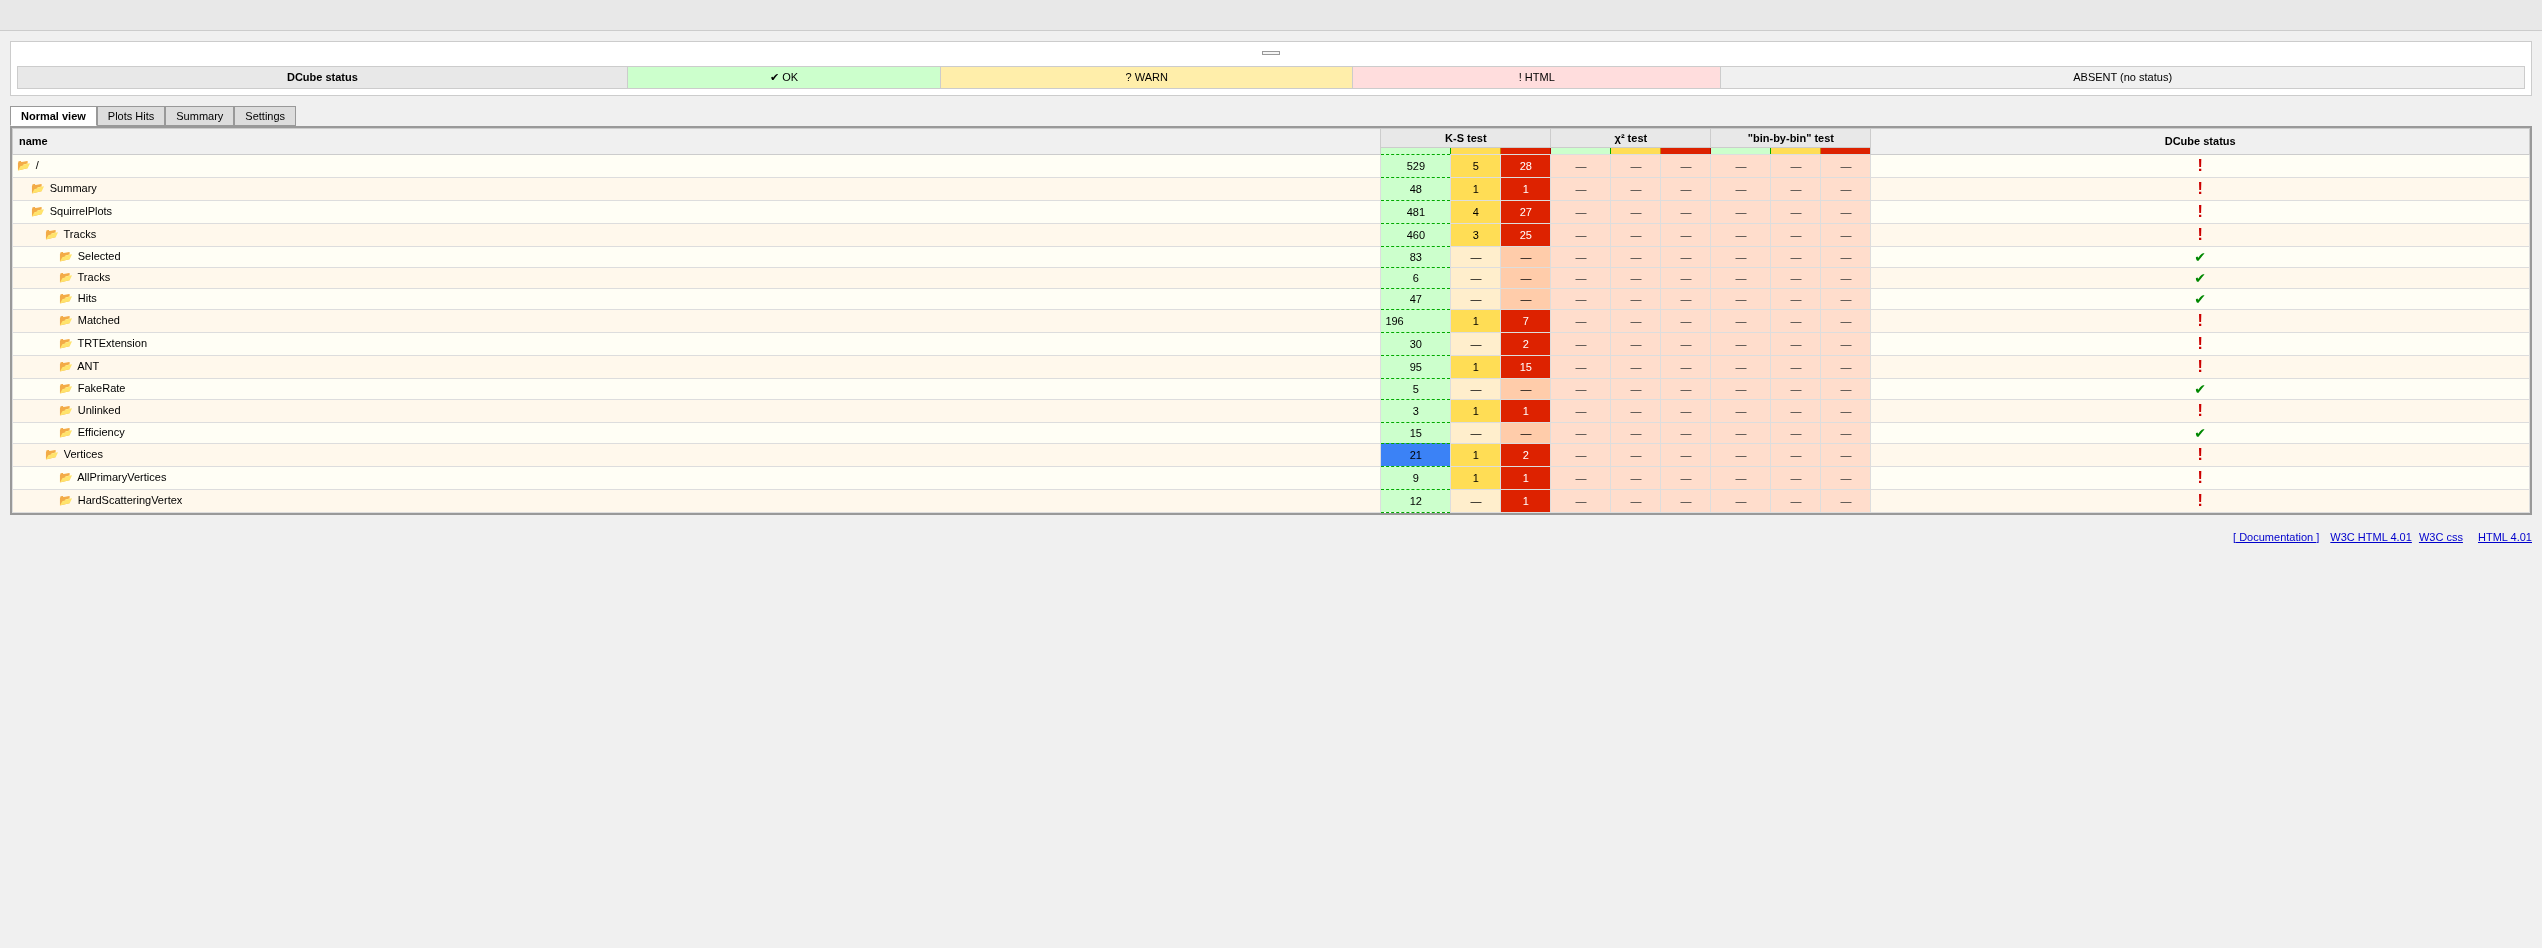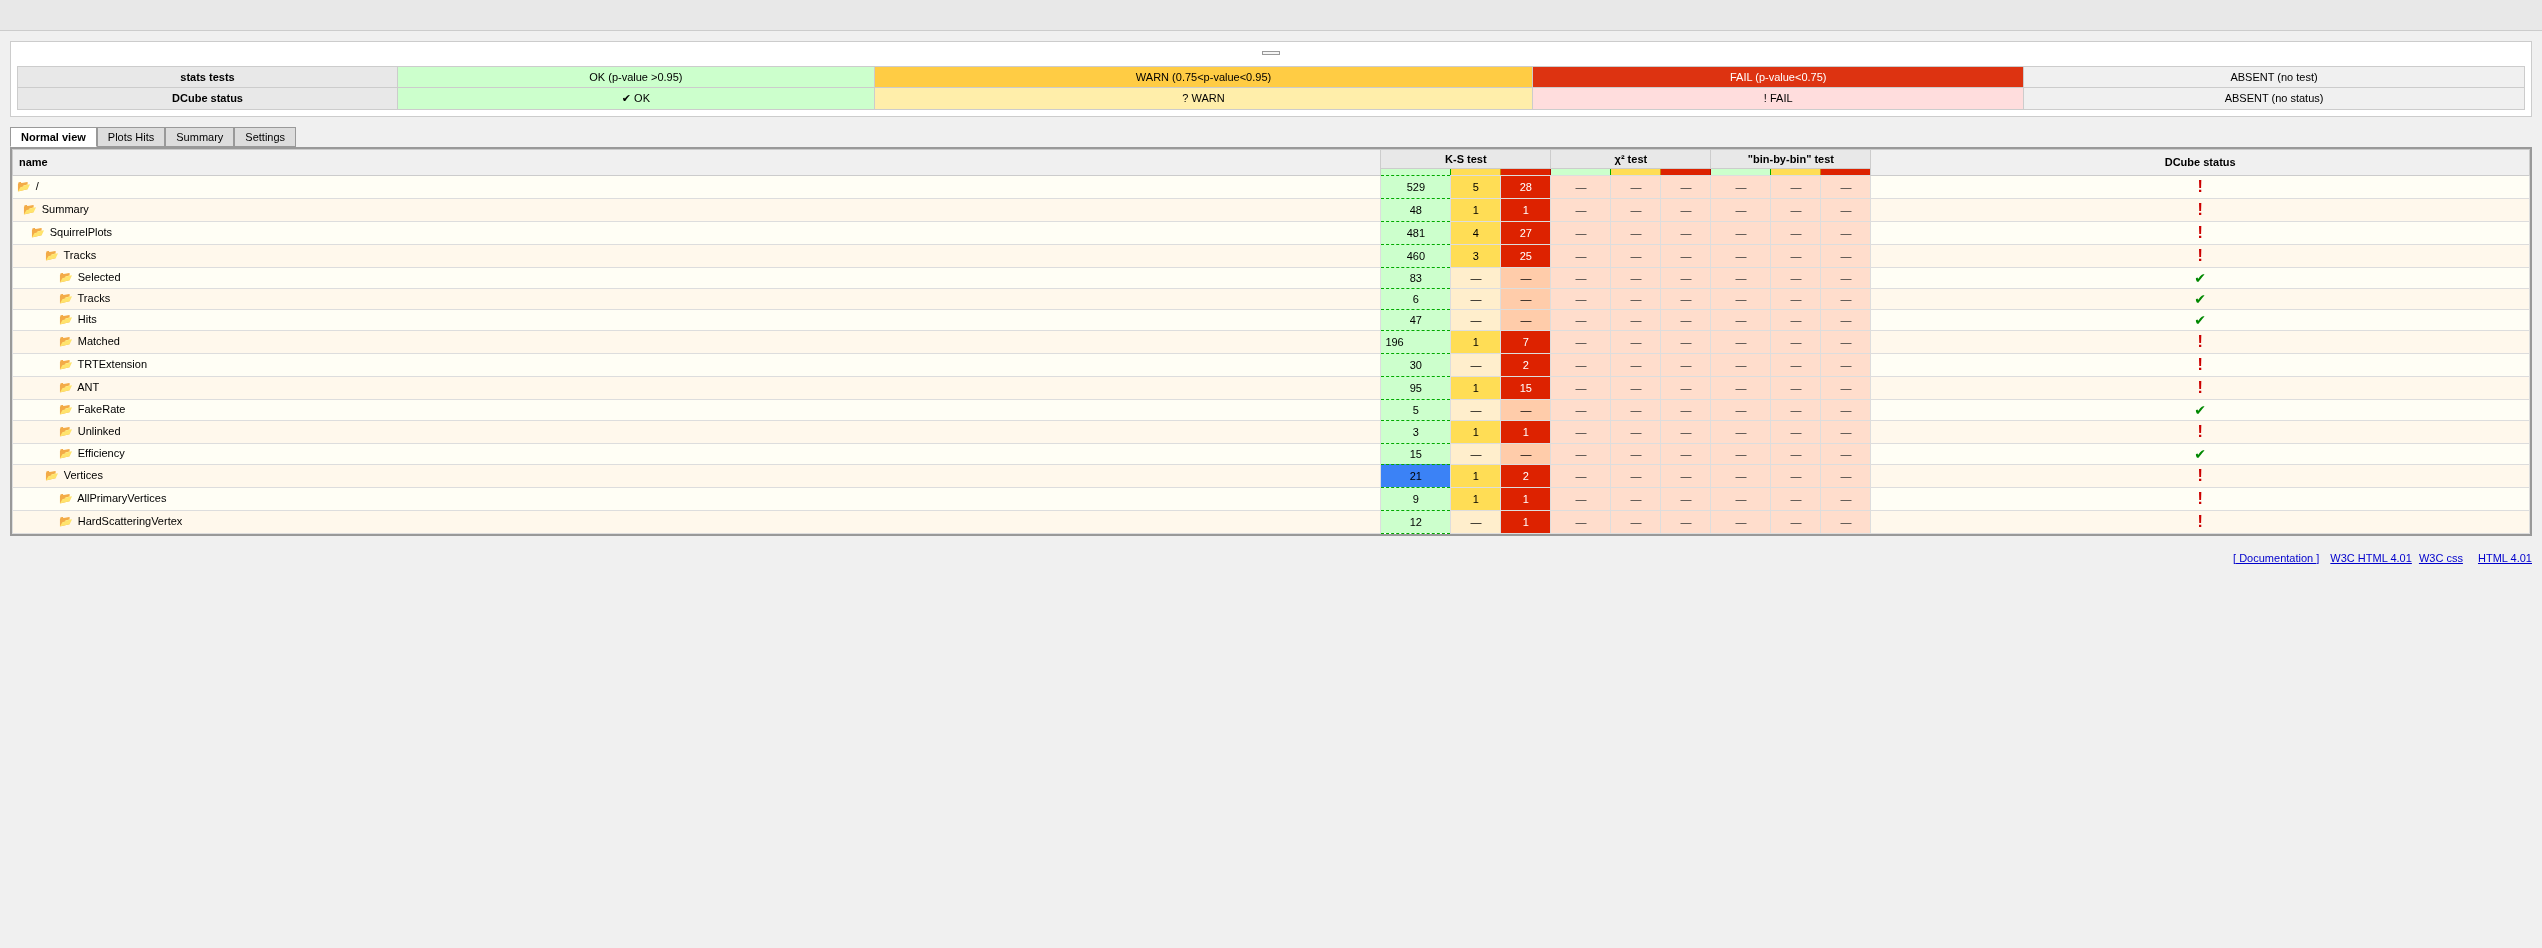--- a/index.html
+++ b/index.html
@@ -55,32 +55,25 @@
     <a href="#" style="margin-left:4px;"></a>
   </div>
 </div>
 
 <div class="legend-section">
   <div class="legend-title-wrap">
     <span class="legend-title"></span>
   </div>
   <table class="legend-table">
     <tbody>
-        <tr>
-      <td class="legend-label">stats tests</td>
-      <td class="legend-ok">OK (p-value &gt;0.95)</td>
-      <td class="legend-warn">WARN (0.75&lt;p-value&lt;0.95)</td>
-      <td class="legend-fail">FAIL (p-value&lt;0.75)</td>
-      <td class="legend-absent">ABSENT (no test)</td>
-    </tr>
     <tr>
       <td class="legend-label">DCube status</td>
       <td class="legend-ok-status">✔ OK</td>
       <td class="legend-warn-status">? WARN</td>
-      <td class="legend-fail-status">! FAIL</td>
+      <td class="legend-fail-status">! HTML</td>
       <td class="legend-absent">ABSENT (no status)</td>
     </tr>
   </tbody>
     </table>
 </div>
 
 <div class="tabs">
   <div class="tab active">Normal view</div>
   <div class="tab">Plots Hits</div>
   <div class="tab">Summary</div>
@@ -120,21 +113,21 @@
           <td style="background:#dd2200;color:#fff;text-align:center;">28</td>
           <td style="background:#ffddcc;text-align:center;color:#333;">—</td>
           <td style="background:#ffddcc;text-align:center;color:#333;">—</td>
           <td style="background:#ffddcc;text-align:center;color:#333;">—</td>
           <td style="background:#ffddcc;text-align:center;color:#333;">—</td>
           <td style="background:#ffddcc;text-align:center;color:#333;">—</td>
           <td style="background:#ffddcc;text-align:center;color:#333;">—</td>
           <td style="text-align:center;"><span class="status-fail" style="color:#cc0000;font-size:16px;font-weight:bold;">!</span></td>
         </tr>
         <tr style="background: rgb(255, 248, 236);">
-          <td style="padding-left:10px;">
+          <td style="padding-left:18px;">
     <span style="color:#cc8800;margin-right:2px;">📂</span>
     <span>Summary</span>
   </td>
           <td style="background:#ccffcc;border:1px dashed #00aa00;text-align:center;">48</td>
           <td style="background:#ffdd55;text-align:center;">1</td>
           <td style="background:#dd2200;color:#fff;text-align:center;">1</td>
           <td style="background:#ffddcc;text-align:center;color:#333;">—</td>
           <td style="background:#ffddcc;text-align:center;color:#333;">—</td>
           <td style="background:#ffddcc;text-align:center;color:#333;">—</td>
           <td style="background:#ffddcc;text-align:center;color:#333;">—</td>

